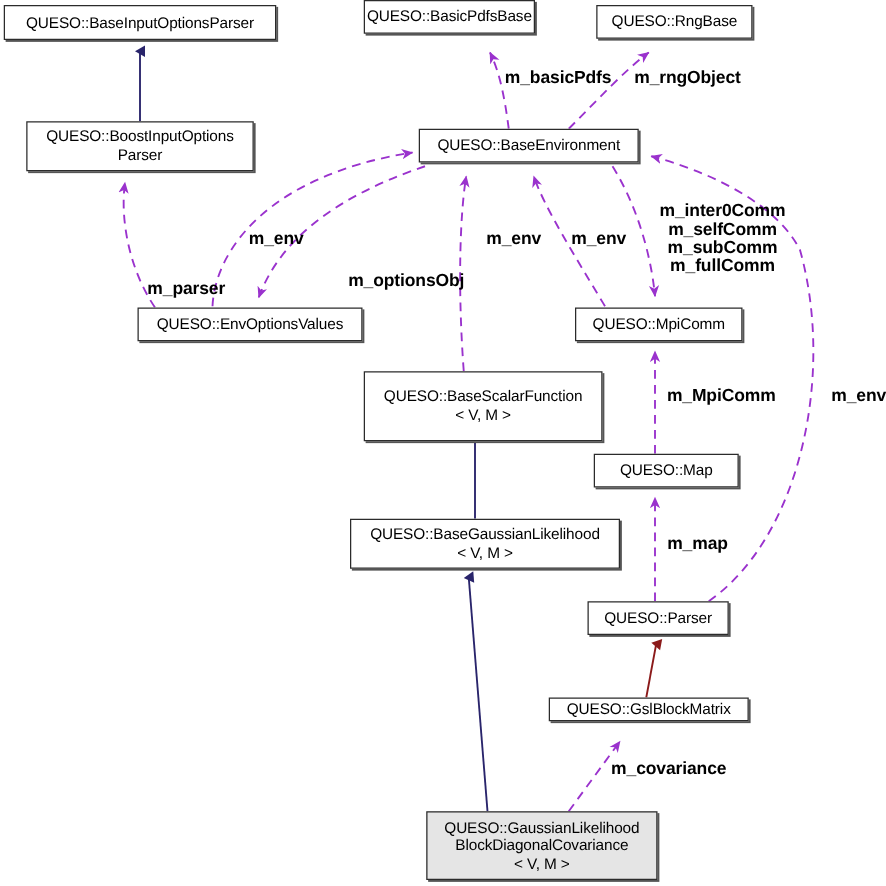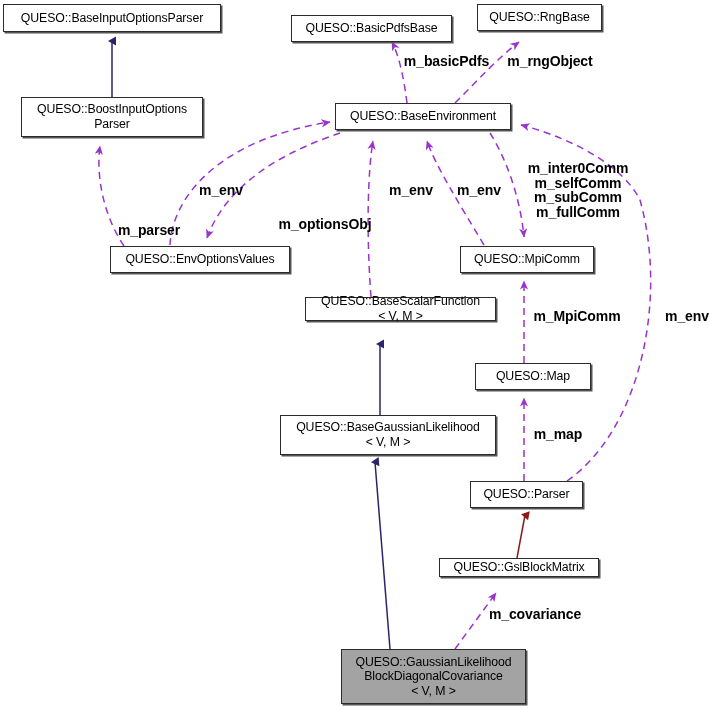--- a/index.html
+++ b/index.html
@@ -34,21 +34,21 @@
     align-items: center;
     justify-content: center;
     text-align: center;
     color: #000000;
     font-size: 12.3px;
     line-height: 14.6px;
     white-space: pre-line;
     letter-spacing: -0.1px;
   }
   .node.highlight {
-    background: #a3a3a3;
+    background: #e5e5e5;
     text-align: center;
   }
   .edge-label {
     position: absolute;
     color: #000000;
     font-size: 14px;
     line-height: 14.6px;
     white-space: pre-line;
     text-align: center;
     letter-spacing: -0.1px;
@@ -97,31 +97,31 @@
       <path d="M567,481 C640,430 668,300 640,200 C620,160 560,135 521,125" marker-end="url(#arrow-assoc)"></path>
       <path d="M455,649 L496,593" marker-end="url(#arrow-assoc)"></path>
     </g>
   </svg>
 
   <div class="node" style="left:3px; top:4px; width:218px; height:28px;">QUESO::BaseInputOptionsParser</div>
 
   <div class="node" style="left:21px; top:97px; width:182px; height:40px;">QUESO::BoostInputOptions
 Parser</div>
 
-  <div class="node" style="left:291px; top:15px; width:161px; height:27px;">QUESO::BasicPdfsBase</div>
+  <div class="node" style="left:291px; top:0; width:137px; height:27px;">QUESO::BasicPdfsBase</div>
 
   <div class="node" style="left:335px; top:103px; width:176px; height:27px;">QUESO::BaseEnvironment</div>
 
   <div class="node" style="left:477px; top:4px; width:125px; height:27px;">QUESO::RngBase</div>
 
   <div class="node" style="left:110px; top:246px; width:180px; height:27px;">QUESO::EnvOptionsValues</div>
 
   <div class="node" style="left:460px; top:246px; width:134px; height:27px;">QUESO::MpiComm</div>
 
-  <div class="node" style="left:305px; top:297px; width:191px; height:24px;">QUESO::BaseScalarFunction
+  <div class="node" style="left:291px; top:297px; width:191px; height:56px;">QUESO::BaseScalarFunction
 &lt; V, M &gt;</div>
 
   <div class="node" style="left:475px; top:363px; width:116px; height:27px;">QUESO::Map</div>
 
   <div class="node" style="left:280px; top:415px; width:216px; height:40px;">QUESO::BaseGaussianLikelihood
 &lt; V, M &gt;</div>
 
   <div class="node" style="left:470px; top:481px; width:113px; height:27px;">QUESO::Parser</div>
 
   <div class="node" style="left:439px; top:558px; width:160px; height:19px;">QUESO::GslBlockMatrix</div>

